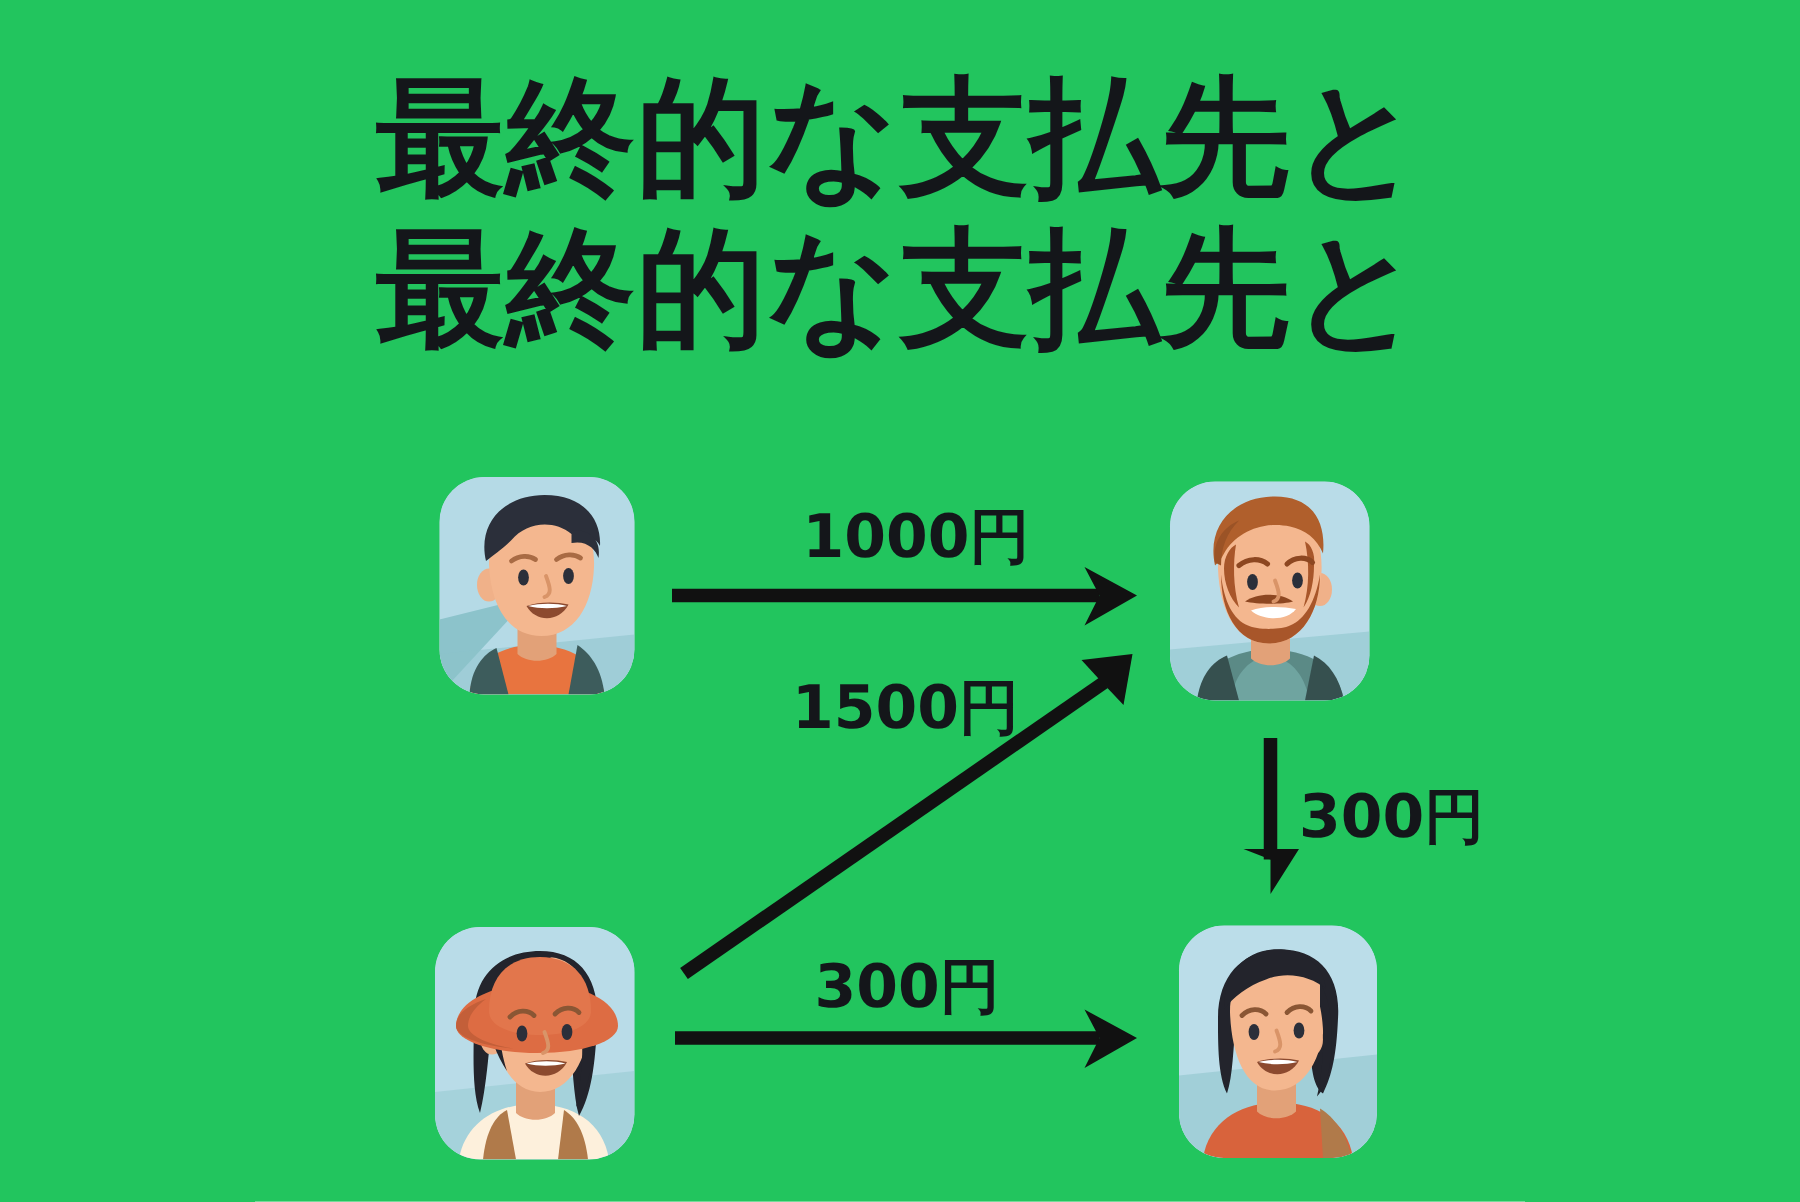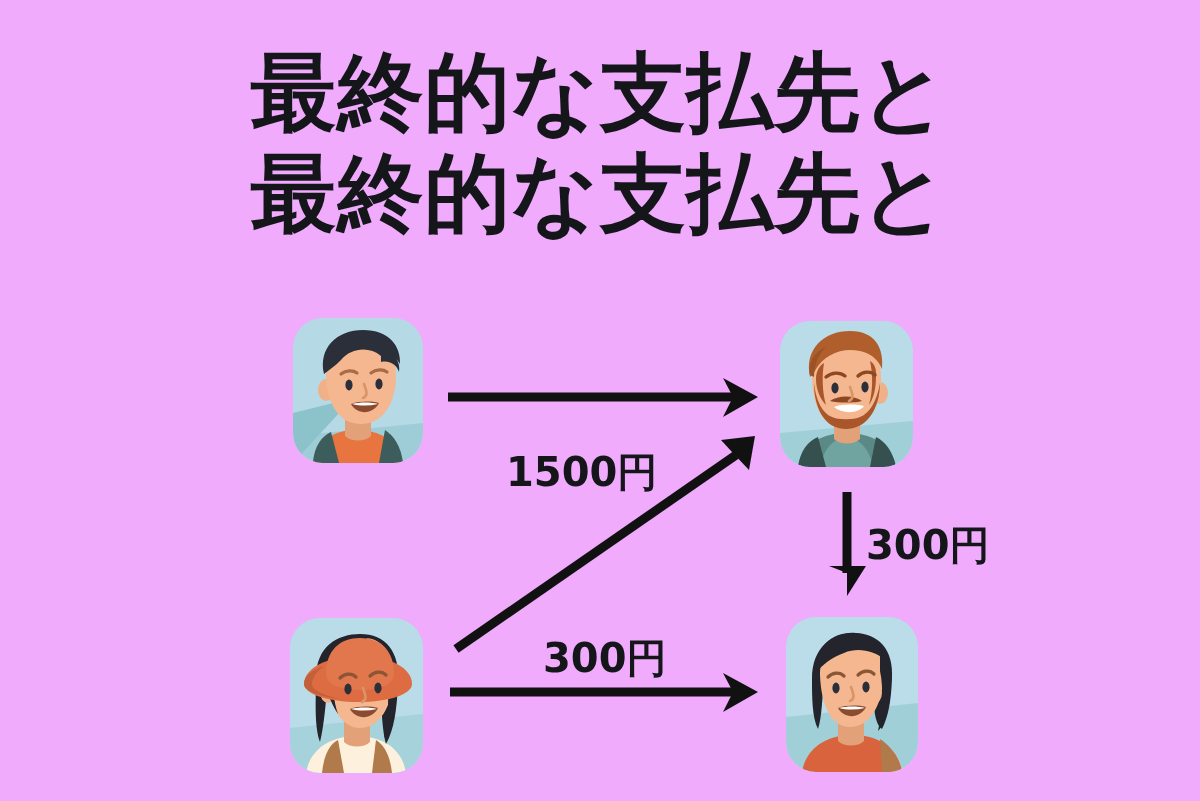--- a/index.html
+++ b/index.html
@@ -56,28 +56,28 @@
   .amount-label {
     position: absolute;
     color: #14161a;
     font-weight: 700;
     font-size: 40px;
     line-height: 1;
     white-space: nowrap;
     font-family: "DejaVu Sans", "Liberation Sans", sans-serif;
   }
   #label-a { left: 535px; top: 338px; }
-  #label-b { left: 506px; top: 452px; }
+  #label-b { left: 528px; top: 452px; }
   #label-c { left: 866px; top: 525px; }
   #label-d { left: 543px; top: 638px; }
 </style>
 </head>
 <body>
 
-<div id="stage" style="background: #f0abfc;">
+<div id="stage" style="background: #22c55e;">
 
   <div id="title-block">
     <span class="tline">最終的な支払先と</span>
     <span class="tline">最終的な支払先と</span>
   </div>
 
   <div class="avatar" style="left:293px; top:318px; width:130px; height:145px;">
     <svg viewBox="0 0 130 145" xmlns="http://www.w3.org/2000/svg" aria-hidden="true">
       <defs>
           <clipPath id="clipTL">
@@ -260,17 +260,18 @@
       <line x1="847" y1="492" x2="847" y2="573" stroke="#111111" stroke-width="9"></line>
       <polygon points="829,566 866,566 847,596 847,573" fill="#111111"></polygon>
     </g>
 
     <g>
       <line x1="450" y1="692" x2="733" y2="692" stroke="#111111" stroke-width="9"></line>
       <polygon points="723,673 758,692 723,712 733,692" fill="#111111"></polygon>
     </g>
   </svg>
 
+  <div class="amount-label" id="label-a">1000円</div>
   <div class="amount-label" id="label-b">1500円</div>
   <div class="amount-label" id="label-c">300円</div>
   <div class="amount-label" id="label-d">300円</div>
 
 </div>
 
 </body></html>

